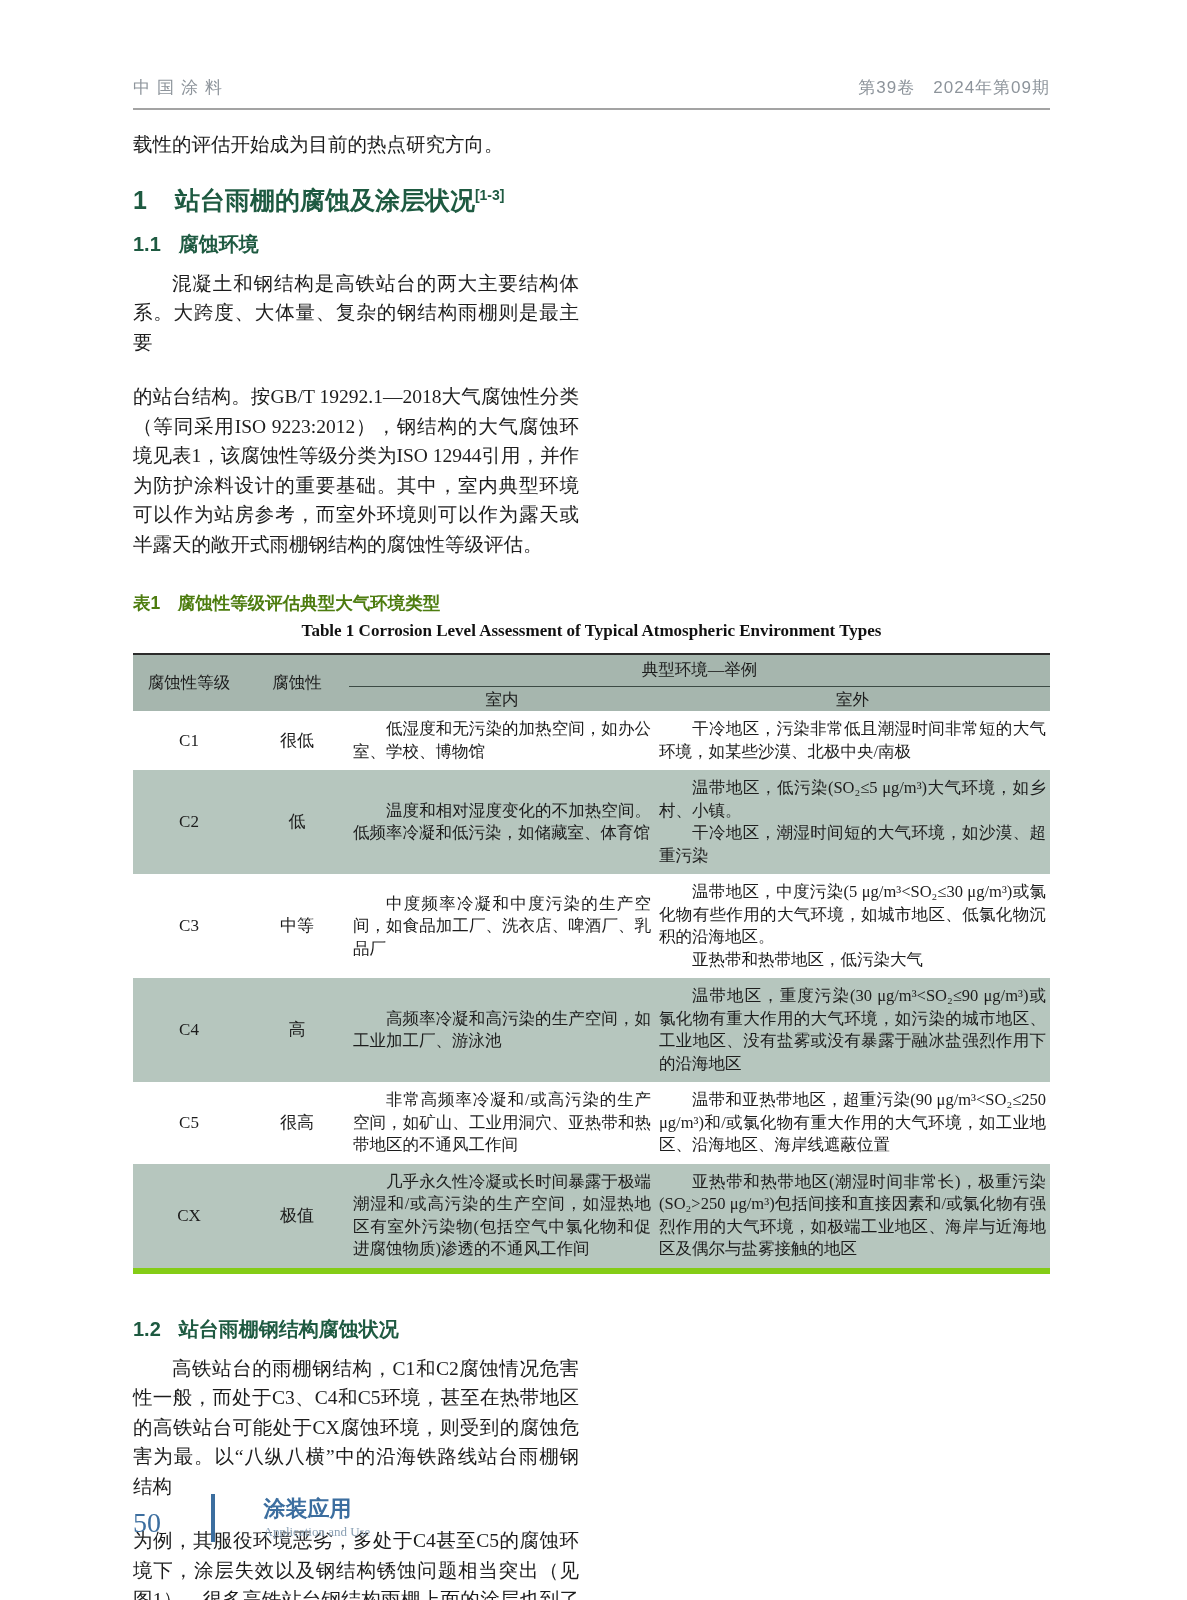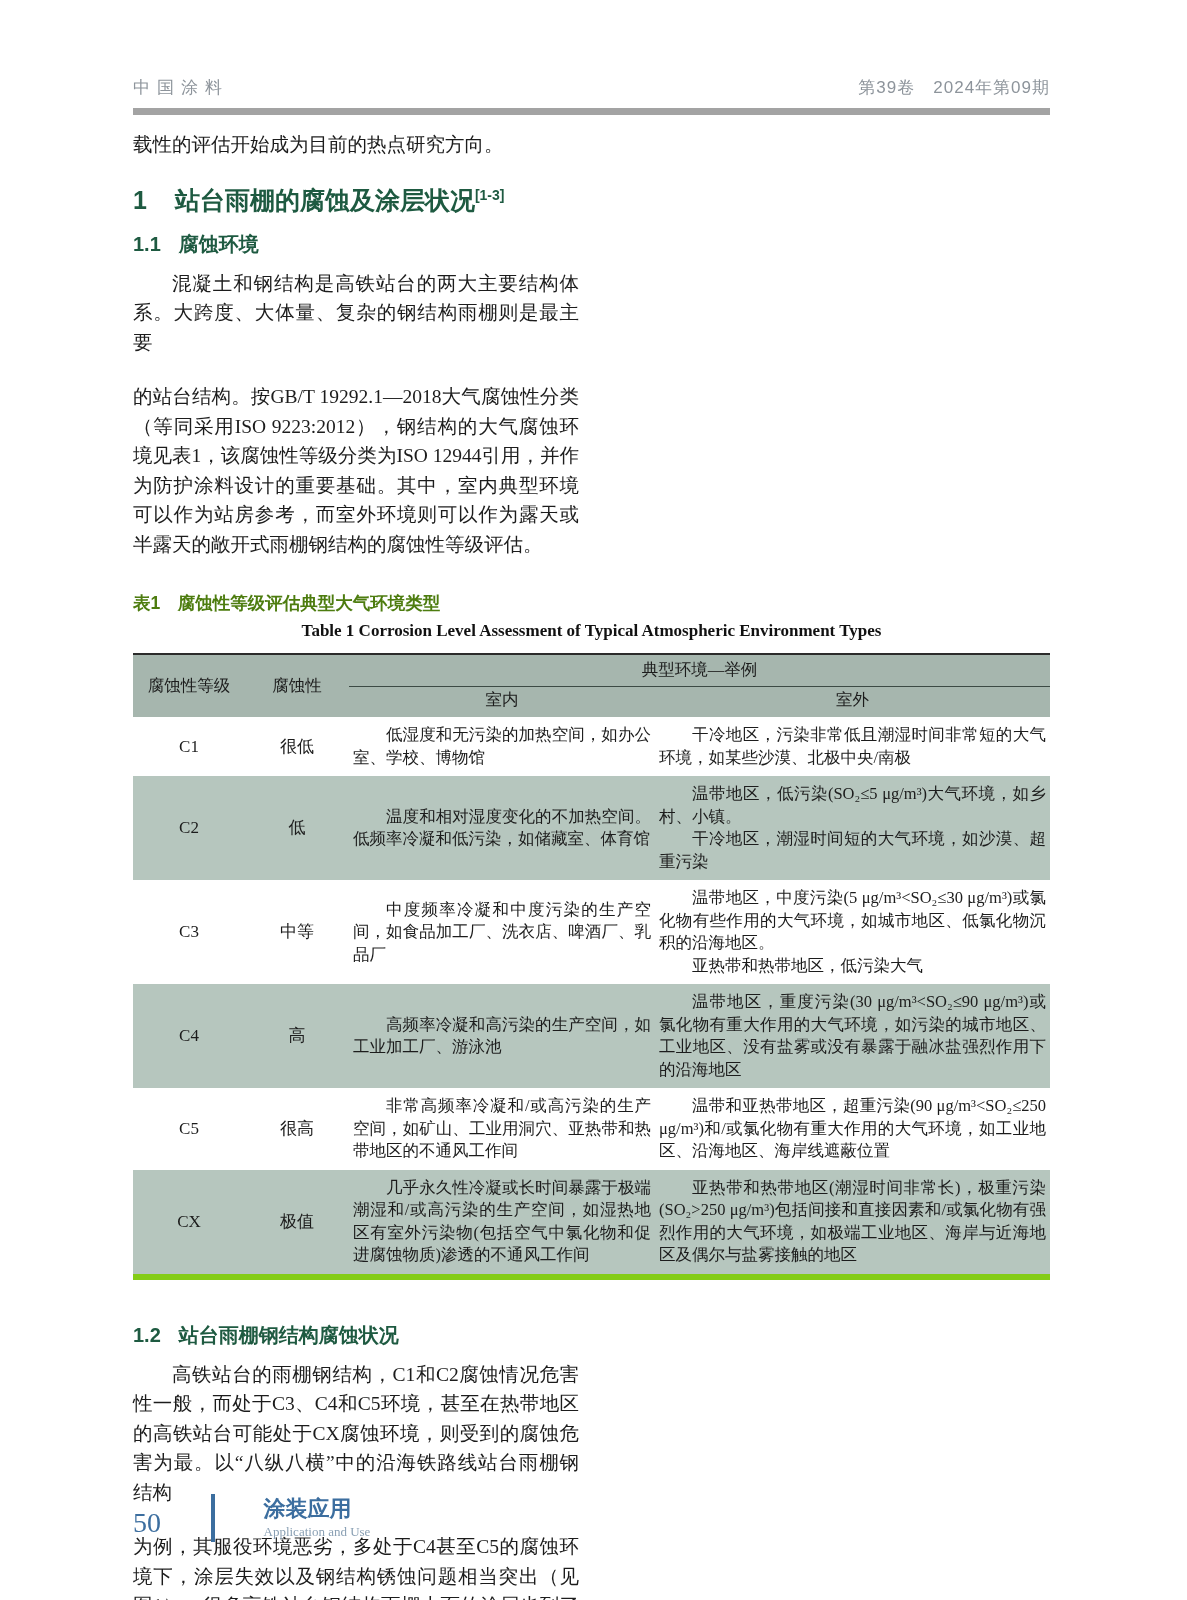--- a/index.html
+++ b/index.html
@@ -4,21 +4,21 @@
 <style>
   html,body{margin:0;padding:0;}
   body{
     width:1187px;height:1600px;position:relative;background:#ffffff;
     font-family:"Liberation Serif",serif;color:#1c1c1c;overflow:hidden;
   }
   
   .page-header{
     position:absolute;top:76px;left:133px;width:917px;
     display:flex;justify-content:space-between;align-items:flex-end;
-    padding-bottom:9px;border-bottom:7px solid #a3a3a3;
+    padding-bottom:9px;border-bottom:2px solid #a3a3a3;
     font-family:"Liberation Sans",sans-serif;color:#8d949b;font-size:17px;
   }
   .page-header .journal{letter-spacing:7px;}
   .page-header .issue{letter-spacing:1px;}
   
   .content{position:absolute;top:130px;left:133px;width:917px;}
   .cols{display:flex;gap:25px;flex-direction:column;}
   .col{width:446px;}
   p.body{font-size:19.5px;line-height:29.5px;text-align:justify;margin:0;}
   p.indent{text-indent:2em;}
@@ -45,21 +45,21 @@
   table.corr{
     width:917px;border-collapse:collapse;table-layout:fixed;
     border-top:2px solid #2b2b2b;border-bottom:6px solid #84cc16;
     font-size:16.5px;line-height:22.5px;
   }
   table.corr thead{background:#a6b6ae;}
   table.corr thead th{
     font-weight:normal;font-size:16.5px;padding:4px 2px;text-align:center;vertical-align:middle;
   }
   table.corr thead th.group{border-bottom:1px solid #3c4a44;}
-  table.corr thead tr.subrow th{padding-top:2px;padding-bottom:6px;}
+  table.corr thead tr.subrow th{padding-top:2px;padding-bottom:0;}
   col.c-grade{width:112px;} col.c-level{width:104px;}
   col.c-indoor{width:306px;} col.c-outdoor{width:395px;}
   table.corr tbody tr:nth-child(even){background:#b6c6be;}
   table.corr td{vertical-align:middle;padding:7px 4px;}
   td.cell-center{text-align:center;font-size:17px;}
   td.desc p{margin:0;text-indent:2em;text-align:justify;}
   
   .photos{display:flex;gap:13px;margin-top:34px;}
   .photo{width:219.5px;height:200px;position:relative;overflow:hidden;background:#c2d9ea;}
   .photo *{position:absolute;}

